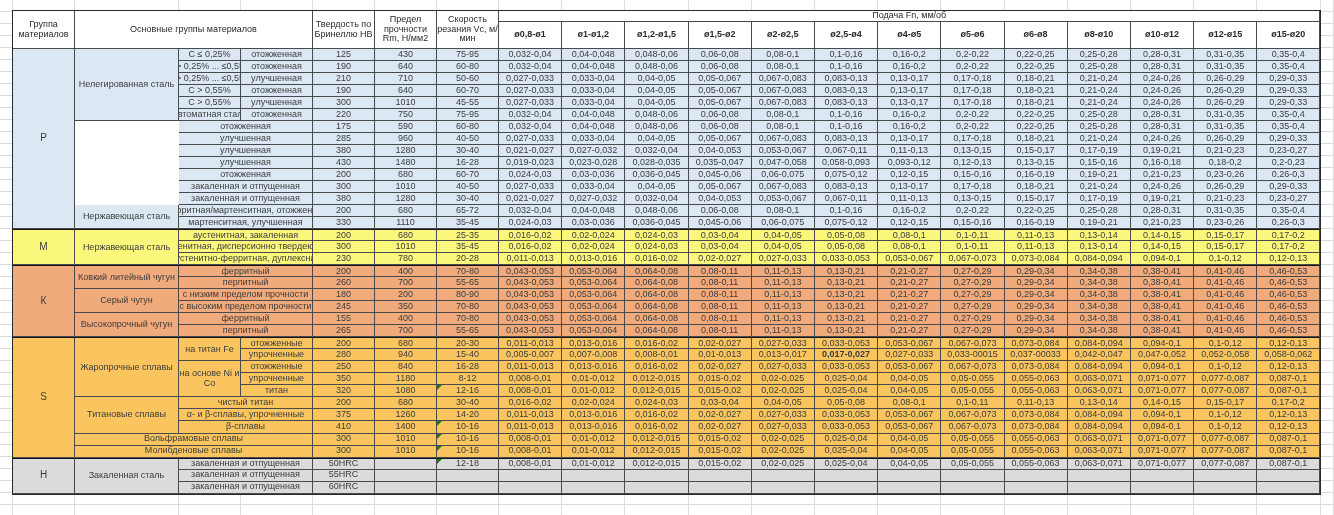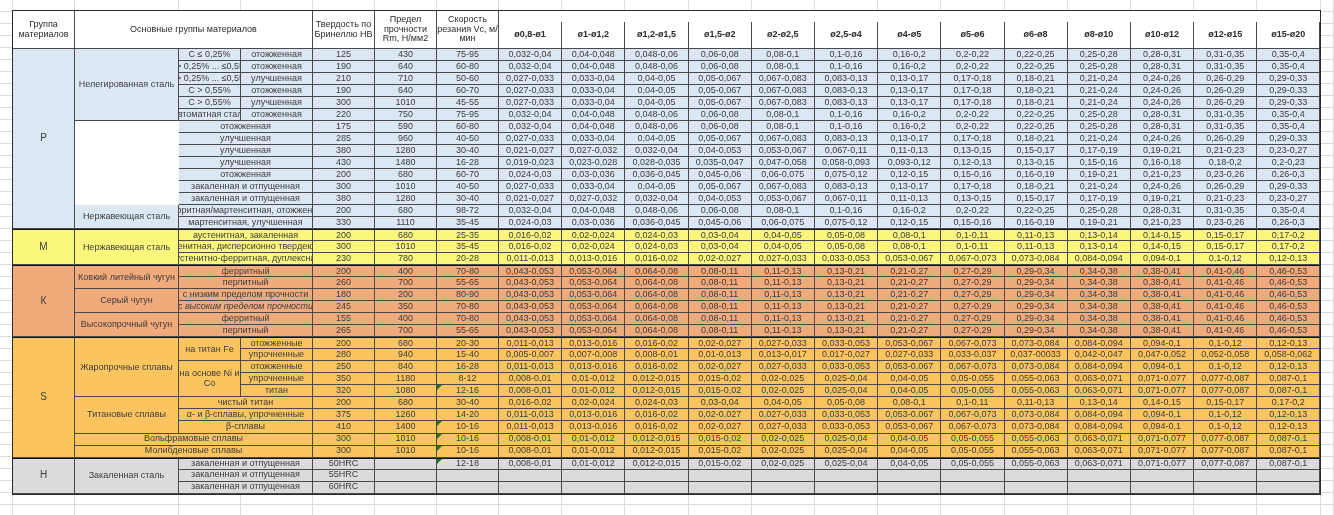--- a/index.html
+++ b/index.html
@@ -74,20 +74,21 @@
     <div class="vline" style="left: 1256.4px;"></div>
     <div class="vline" style="left: 1319.6px;"></div>
     <div class="vline" style="left: 1333px;"></div>
   </div>
 <div id="sheet-table" style="grid-template-columns: 62px 104px 62px 72px 62px 62px 62px repeat(13, 63.2px); grid-template-rows: 11px 27px repeat(37, 12.03px);">
     <div class="cell hd wrap" style="grid-area: 1 / 1 / span 2 / span 1;">Группа материалов</div>
     <div class="cell hd wrap" style="grid-area: 1 / 2 / span 2 / span 3;">Основные группы материалов</div>
     <div class="cell hd wrap" style="grid-area: 1 / 5 / span 2 / span 1;">Твердость по Бринеллю HB</div>
     <div class="cell hd wrap" style="grid-area: 1 / 6 / span 2 / span 1;">Предел прочности Rm, Н/мм2</div>
     <div class="cell hd wrap" style="grid-area: 1 / 7 / span 2 / span 1;">Скорость резания Vc, м/мин</div>
+    <div class="cell hd" style="grid-area: 1 / 8 / span 1 / span 13;">Подача Fn, мм/об</div>
     <div class="cell hd bold" style="grid-area: 2 / 8 / span 1 / span 1;">ø0,8-ø1</div>
     <div class="cell hd bold" style="grid-area: 2 / 9 / span 1 / span 1;">ø1-ø1,2</div>
     <div class="cell hd bold" style="grid-area: 2 / 10 / span 1 / span 1;">ø1,2-ø1,5</div>
     <div class="cell hd bold" style="grid-area: 2 / 11 / span 1 / span 1;">ø1,5-ø2</div>
     <div class="cell hd bold" style="grid-area: 2 / 12 / span 1 / span 1;">ø2-ø2,5</div>
     <div class="cell hd bold" style="grid-area: 2 / 13 / span 1 / span 1;">ø2,5-ø4</div>
     <div class="cell hd bold" style="grid-area: 2 / 14 / span 1 / span 1;">ø4-ø5</div>
     <div class="cell hd bold" style="grid-area: 2 / 15 / span 1 / span 1;">ø5-ø6</div>
     <div class="cell hd bold" style="grid-area: 2 / 16 / span 1 / span 1;">ø6-ø8</div>
     <div class="cell hd bold" style="grid-area: 2 / 17 / span 1 / span 1;">ø8-ø10</div>
@@ -333,21 +334,21 @@
     <div class="cell g-p" style="grid-area: 15 / 14 / span 1 / span 1;">0,11-0,13</div>
     <div class="cell g-p" style="grid-area: 15 / 15 / span 1 / span 1;">0,13-0,15</div>
     <div class="cell g-p" style="grid-area: 15 / 16 / span 1 / span 1;">0,15-0,17</div>
     <div class="cell g-p" style="grid-area: 15 / 17 / span 1 / span 1;">0,17-0,19</div>
     <div class="cell g-p" style="grid-area: 15 / 18 / span 1 / span 1;">0,19-0,21</div>
     <div class="cell g-p" style="grid-area: 15 / 19 / span 1 / span 1;">0,21-0,23</div>
     <div class="cell g-p" style="grid-area: 15 / 20 / span 1 / span 1;">0,23-0,27</div>
     <div class="cell g-p" style="grid-area: 16 / 3 / span 1 / span 2;">ферритная/мартенситная, отожженная</div>
     <div class="cell g-p" style="grid-area: 16 / 5 / span 1 / span 1;">200</div>
     <div class="cell g-p" style="grid-area: 16 / 6 / span 1 / span 1;">680</div>
-    <div class="cell g-p" style="grid-area: 16 / 7 / span 1 / span 1;">98-72</div>
+    <div class="cell g-p" style="grid-area: 16 / 7 / span 1 / span 1;">65-72</div>
     <div class="cell g-p" style="grid-area: 16 / 8 / span 1 / span 1;">0,032-0,04</div>
     <div class="cell g-p" style="grid-area: 16 / 9 / span 1 / span 1;">0,04-0,048</div>
     <div class="cell g-p" style="grid-area: 16 / 10 / span 1 / span 1;">0,048-0,06</div>
     <div class="cell g-p" style="grid-area: 16 / 11 / span 1 / span 1;">0,06-0,08</div>
     <div class="cell g-p" style="grid-area: 16 / 12 / span 1 / span 1;">0,08-0,1</div>
     <div class="cell g-p" style="grid-area: 16 / 13 / span 1 / span 1;">0,1-0,16</div>
     <div class="cell g-p" style="grid-area: 16 / 14 / span 1 / span 1;">0,16-0,2</div>
     <div class="cell g-p" style="grid-area: 16 / 15 / span 1 / span 1;">0,2-0,22</div>
     <div class="cell g-p" style="grid-area: 16 / 16 / span 1 / span 1;">0,22-0,25</div>
     <div class="cell g-p" style="grid-area: 16 / 17 / span 1 / span 1;">0,25-0,28</div>
@@ -466,21 +467,21 @@
     <div class="cell g-k" style="grid-area: 23 / 11 / span 1 / span 1;">0,08-0,11</div>
     <div class="cell g-k" style="grid-area: 23 / 12 / span 1 / span 1;">0,11-0,13</div>
     <div class="cell g-k" style="grid-area: 23 / 13 / span 1 / span 1;">0,13-0,21</div>
     <div class="cell g-k" style="grid-area: 23 / 14 / span 1 / span 1;">0,21-0,27</div>
     <div class="cell g-k" style="grid-area: 23 / 15 / span 1 / span 1;">0,27-0,29</div>
     <div class="cell g-k" style="grid-area: 23 / 16 / span 1 / span 1;">0,29-0,34</div>
     <div class="cell g-k" style="grid-area: 23 / 17 / span 1 / span 1;">0,34-0,38</div>
     <div class="cell g-k" style="grid-area: 23 / 18 / span 1 / span 1;">0,38-0,41</div>
     <div class="cell g-k" style="grid-area: 23 / 19 / span 1 / span 1;">0,41-0,46</div>
     <div class="cell g-k" style="grid-area: 23 / 20 / span 1 / span 1;">0,46-0,53</div>
-    <div class="cell g-k" style="grid-area: 24 / 3 / span 1 / span 2; font-style: italic;">с высоким пределом прочности</div>
+    <div class="cell g-k" style="grid-area: 24 / 3 / span 1 / span 2;">с высоким пределом прочности</div>
     <div class="cell g-k" style="grid-area: 24 / 5 / span 1 / span 1;">245</div>
     <div class="cell g-k" style="grid-area: 24 / 6 / span 1 / span 1;">350</div>
     <div class="cell g-k" style="grid-area: 24 / 7 / span 1 / span 1;">70-80</div>
     <div class="cell g-k" style="grid-area: 24 / 8 / span 1 / span 1;">0,043-0,053</div>
     <div class="cell g-k" style="grid-area: 24 / 9 / span 1 / span 1;">0,053-0,064</div>
     <div class="cell g-k" style="grid-area: 24 / 10 / span 1 / span 1;">0,064-0,08</div>
     <div class="cell g-k" style="grid-area: 24 / 11 / span 1 / span 1;">0,08-0,11</div>
     <div class="cell g-k" style="grid-area: 24 / 12 / span 1 / span 1;">0,11-0,13</div>
     <div class="cell g-k" style="grid-area: 24 / 13 / span 1 / span 1;">0,13-0,21</div>
     <div class="cell g-k" style="grid-area: 24 / 14 / span 1 / span 1;">0,21-0,27</div>
@@ -543,23 +544,23 @@
     <div class="cell g-s gs" style="grid-area: 27 / 20 / span 1 / span 1;">0,12-0,13</div>
     <div class="cell g-s" style="grid-area: 28 / 4 / span 1 / span 1;">упрочненные</div>
     <div class="cell g-s" style="grid-area: 28 / 5 / span 1 / span 1;">280</div>
     <div class="cell g-s" style="grid-area: 28 / 6 / span 1 / span 1;">940</div>
     <div class="cell g-s" style="grid-area: 28 / 7 / span 1 / span 1;">15-40</div>
     <div class="cell g-s" style="grid-area: 28 / 8 / span 1 / span 1;">0,005-0,007</div>
     <div class="cell g-s" style="grid-area: 28 / 9 / span 1 / span 1;">0,007-0,008</div>
     <div class="cell g-s" style="grid-area: 28 / 10 / span 1 / span 1;">0,008-0,01</div>
     <div class="cell g-s" style="grid-area: 28 / 11 / span 1 / span 1;">0,01-0,013</div>
     <div class="cell g-s" style="grid-area: 28 / 12 / span 1 / span 1;">0,013-0,017</div>
-    <div class="cell g-s" style="grid-area: 28 / 13 / span 1 / span 1;">0,017-0,027</div>
+    <div class="cell g-s" style="grid-area: 28 / 13 / span 1 / span 1; font-weight: bold;">0,017-0,027</div>
     <div class="cell g-s" style="grid-area: 28 / 14 / span 1 / span 1;">0,027-0,033</div>
-    <div class="cell g-s" style="grid-area: 28 / 15 / span 1 / span 1;">0,033-0,037</div>
+    <div class="cell g-s" style="grid-area: 28 / 15 / span 1 / span 1;">0,033-00015</div>
     <div class="cell g-s" style="grid-area: 28 / 16 / span 1 / span 1;">0,037-00033</div>
     <div class="cell g-s" style="grid-area: 28 / 17 / span 1 / span 1;">0,042-0,047</div>
     <div class="cell g-s" style="grid-area: 28 / 18 / span 1 / span 1;">0,047-0,052</div>
     <div class="cell g-s" style="grid-area: 28 / 19 / span 1 / span 1;">0,052-0,058</div>
     <div class="cell g-s" style="grid-area: 28 / 20 / span 1 / span 1;">0,058-0,062</div>
     <div class="cell g-s" style="grid-area: 29 / 4 / span 1 / span 1;">отожженные</div>
     <div class="cell g-s" style="grid-area: 29 / 5 / span 1 / span 1;">250</div>
     <div class="cell g-s" style="grid-area: 29 / 6 / span 1 / span 1;">840</div>
     <div class="cell g-s" style="grid-area: 29 / 7 / span 1 / span 1;">16-28</div>
     <div class="cell g-s" style="grid-area: 29 / 8 / span 1 / span 1;">0,011-0,013</div>

